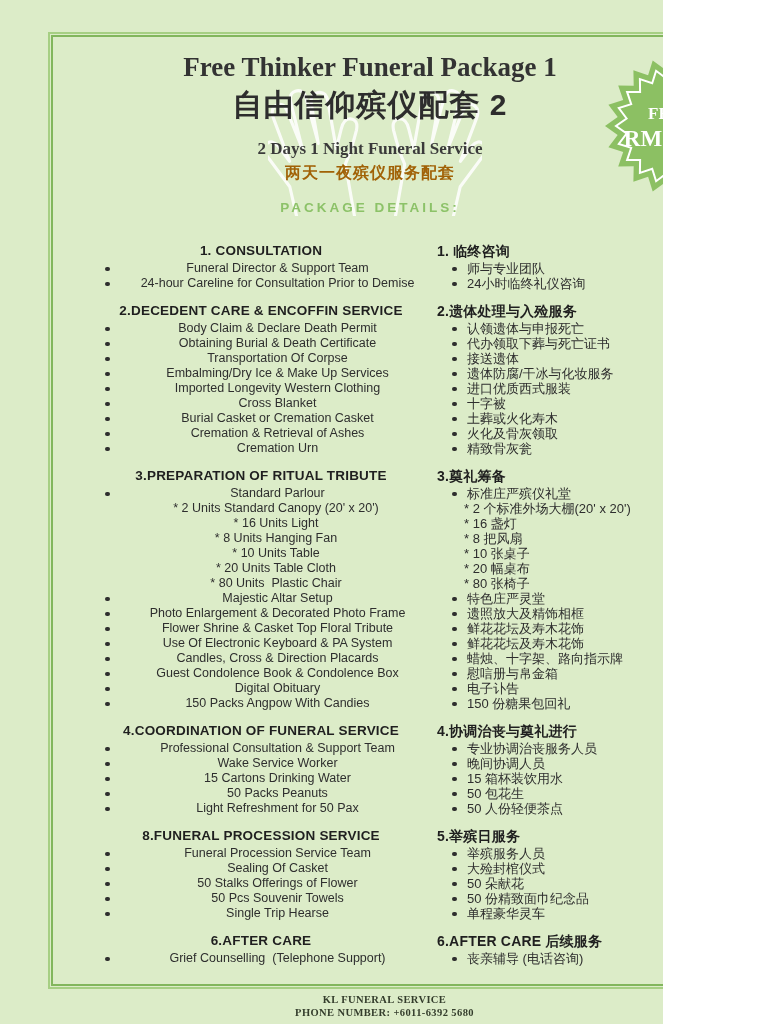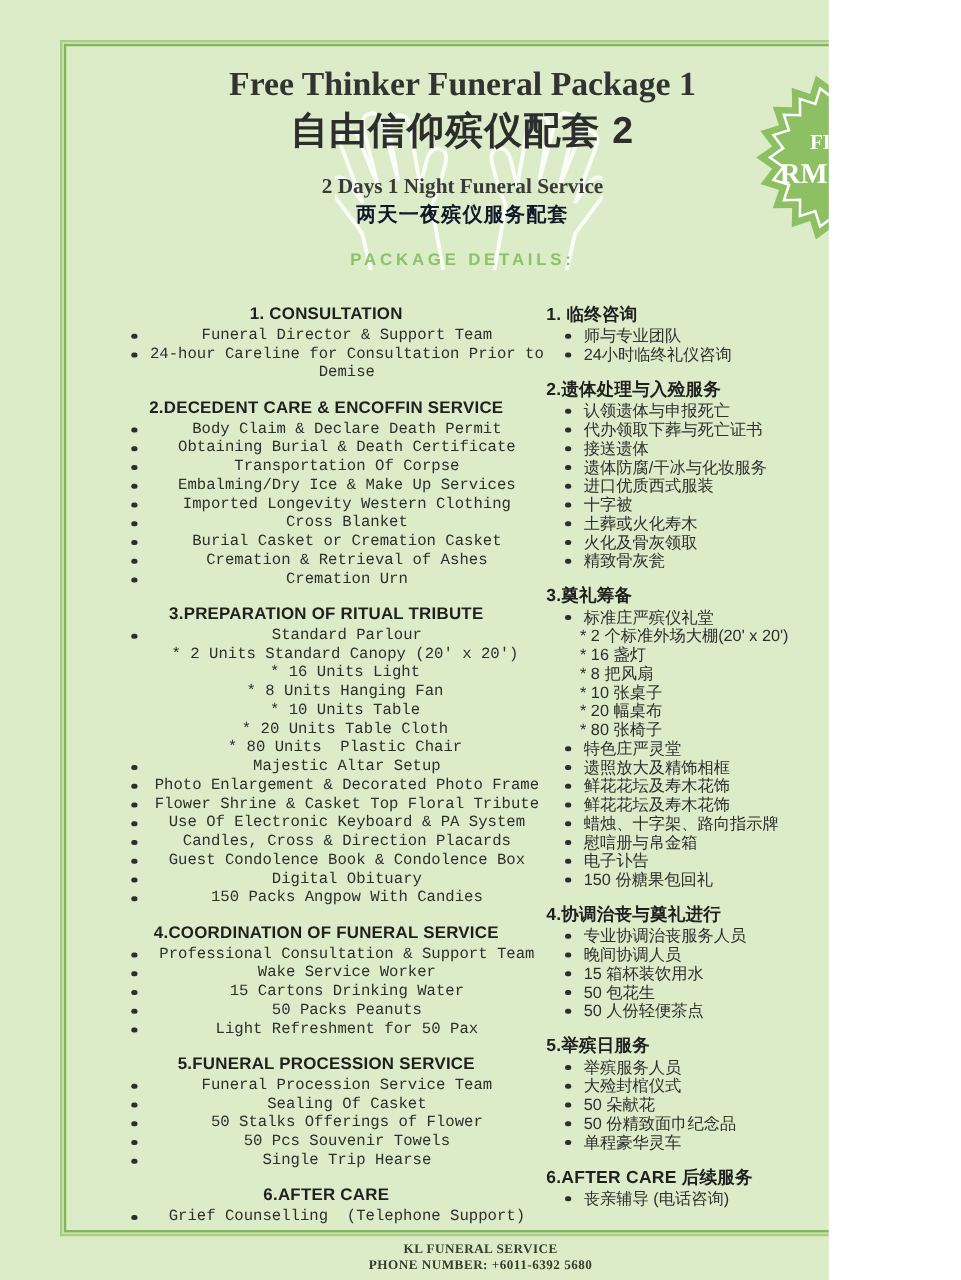--- a/index.html
+++ b/index.html
@@ -32,21 +32,21 @@
   .title-zh {
     font-weight:bold; font-size:30px; line-height:38px; color:#2d2d2d;
     margin:2px 0 0 0; position:relative; z-index:2; letter-spacing:1px;
   }
   .sub-en {
     font-family:"Liberation Serif", serif; font-weight:bold;
     font-size:17px; line-height:22px; color:#3a3a3a; margin:14px 0 0 0;
     position:relative; z-index:2;
   }
   .sub-zh {
-    font-weight:bold; font-size:16px; line-height:21px; color:#0f172a;
+    font-weight:bold; font-size:16px; line-height:21px; color:#a16207;
     margin:2px 0 0 0; position:relative; z-index:2; letter-spacing:1px;
   }
   .details-label {
     font-weight:bold; font-size:13.5px; letter-spacing:3px; color:#8cc268;
     margin:17px 0 0 0; position:relative; z-index:2;
   }
   
   .badge { position:absolute; left:604px; top:56px; width:140px; height:140px; z-index:3; }
   .badge text {
     font-family:"Liberation Serif", serif; fill:#ffffff;
@@ -62,21 +62,21 @@
   .sec h3 {
     margin:0 0 2px 0; font-size:13.5px; line-height:16px;
     font-weight:bold; color:#1f1f1f; letter-spacing:0.2px;
   }
   .col-zh .sec h3 { font-size:14px; }
   .sec ul { margin:0; padding:0; list-style:none; }
   .sec li {
     position:relative; font-size:12.5px; line-height:15px;
     white-space:pre-wrap; color:#2e2e2e;
   }
-  .col-en .sec li { padding-left:33px;font-family:Liberation Mono, monospace; }
+  .col-en .sec li { padding-left:33px; }
   .col-zh .sec li { padding-left:30px; font-size:13px; }
   .sec li.b::before {
     content:""; position:absolute; width:4.5px; height:4.5px;
     border-radius:50%; background:#2e2e2e; top:5.5px;
   }
   .col-en .sec li.b::before { left:20px; }
   .col-zh .sec li.b::before { left:15px; }
   .col-en .sec li.sub { padding-left:30px; }
   .col-zh .sec li.sub { padding-left:27px; }
   
@@ -163,21 +163,21 @@
           <h3>4.COORDINATION OF FUNERAL SERVICE</h3>
           <ul>
             <li class="b">Professional Consultation &amp; Support Team</li>
             <li class="b">Wake Service Worker</li>
             <li class="b">15 Cartons Drinking Water</li>
             <li class="b">50 Packs Peanuts</li>
             <li class="b">Light Refreshment for 50 Pax</li>
           </ul>
         </div>
         <div class="sec">
-          <h3>5.FUNERAL PROCESSION SERVICE</h3>
+          <h3>8.FUNERAL PROCESSION SERVICE</h3>
           <ul>
             <li class="b">Funeral Procession Service Team</li>
             <li class="b">Sealing Of Casket</li>
             <li class="b">50 Stalks Offerings of Flower</li>
             <li class="b">50 Pcs Souvenir Towels</li>
             <li class="b">Single Trip Hearse</li>
           </ul>
         </div>
         <div class="sec">
           <h3>6.AFTER CARE</h3>

